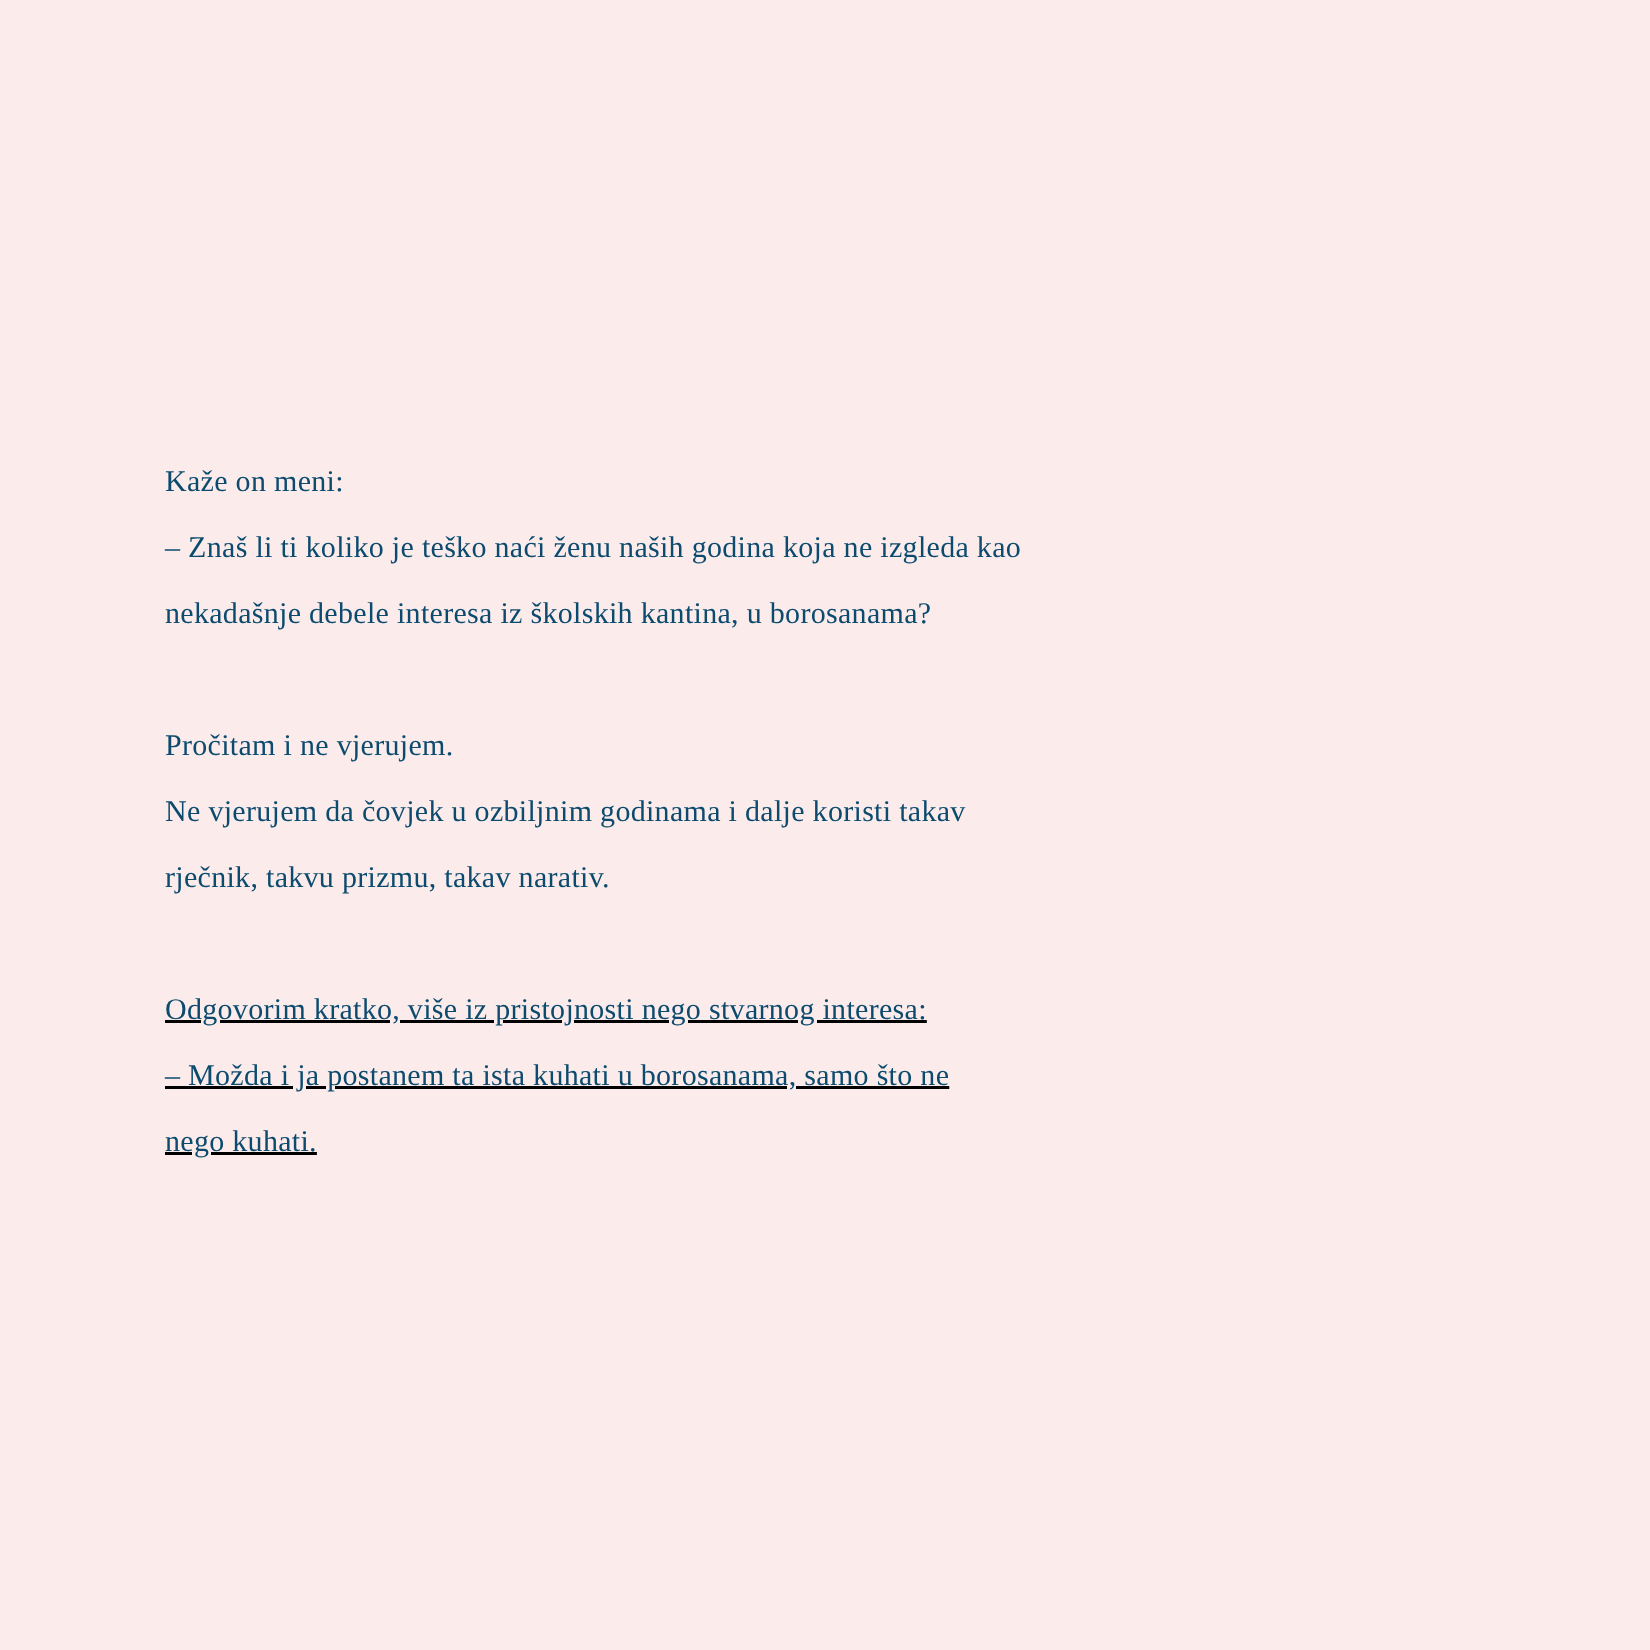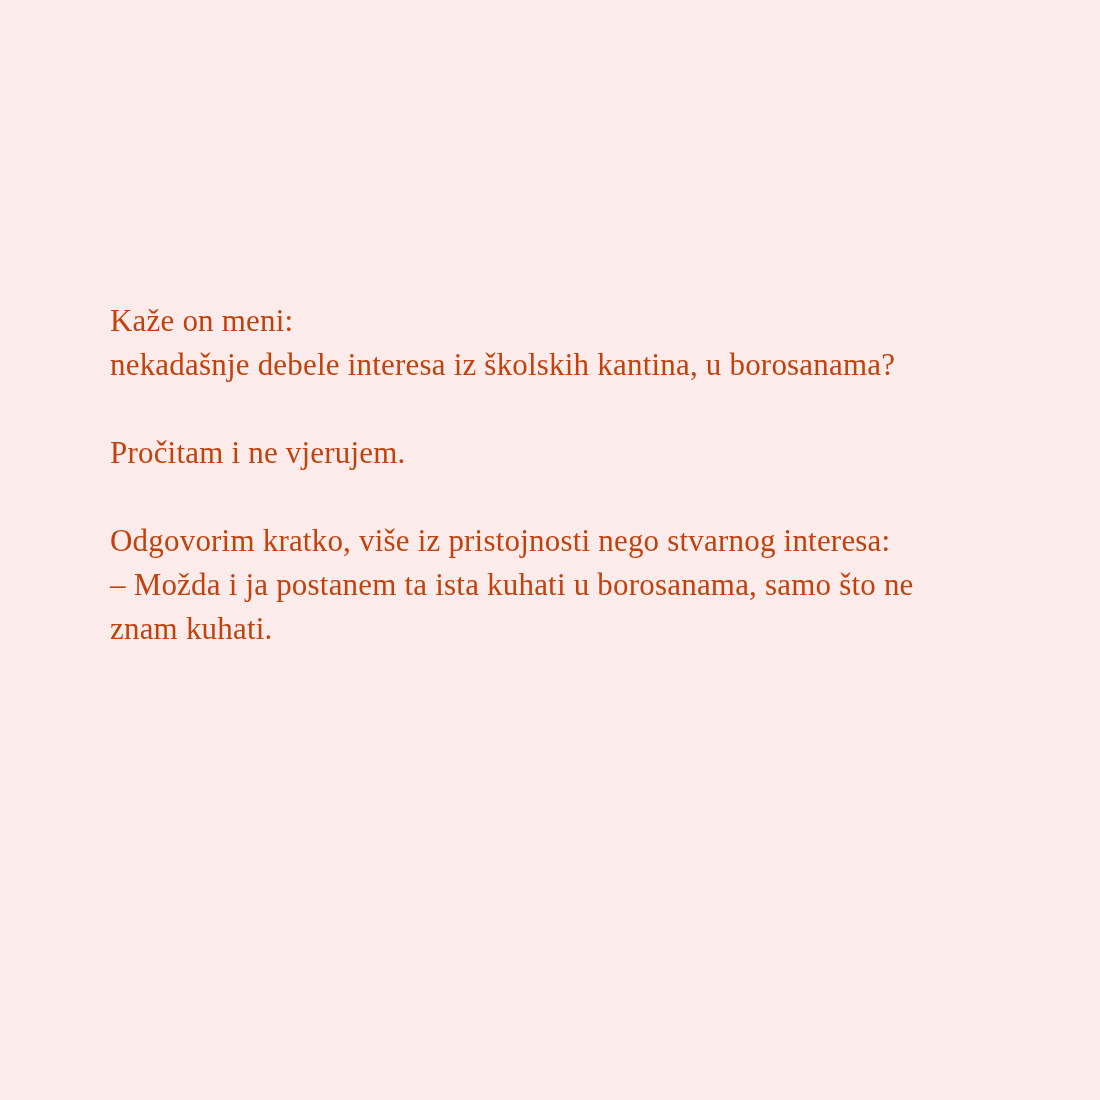--- a/index.html
+++ b/index.html
@@ -17,43 +17,47 @@
     position: absolute;
     left: 110px;
     top: 299px;
     width: 940px;
   }
   .quote-paragraph {
     margin: 0 0 44px 0;
   }
   .quote-paragraph:last-child {
     margin-bottom: 0;
+    text-decoration: underline;
   }
   .quote-line {
-    font-size: 31px;
+    font-size: 20px;
     line-height: 44px;
-    color: #c2410c;
+    color: #0c4a6e;
     letter-spacing: 0.2px;
     white-space: nowrap;
     font-weight: 400;
   }
 </style>
 </head>
 <body>
 
 <div class="quote-card">
 
   <div class="quote-paragraph">
     <div class="quote-line">Kaže on meni:</div>
+    <div class="quote-line">– Znaš li ti koliko je teško naći ženu naših godina koja ne izgleda kao</div>
     <div class="quote-line">nekadašnje debele interesa iz školskih kantina, u borosanama?</div>
   </div>
 
   <div class="quote-paragraph">
     <div class="quote-line">Pročitam i ne vjerujem.</div>
+    <div class="quote-line">Ne vjerujem da čovjek u ozbiljnim godinama i dalje koristi takav</div>
+    <div class="quote-line">rječnik, takvu prizmu, takav narativ.</div>
   </div>
 
   <div class="quote-paragraph">
     <div class="quote-line">Odgovorim kratko, više iz pristojnosti nego stvarnog interesa:</div>
     <div class="quote-line">– Možda i ja postanem ta ista kuhati u borosanama, samo što ne</div>
-    <div class="quote-line">znam kuhati.</div>
+    <div class="quote-line">nego kuhati.</div>
   </div>
 
 </div>
 
 </body></html>

